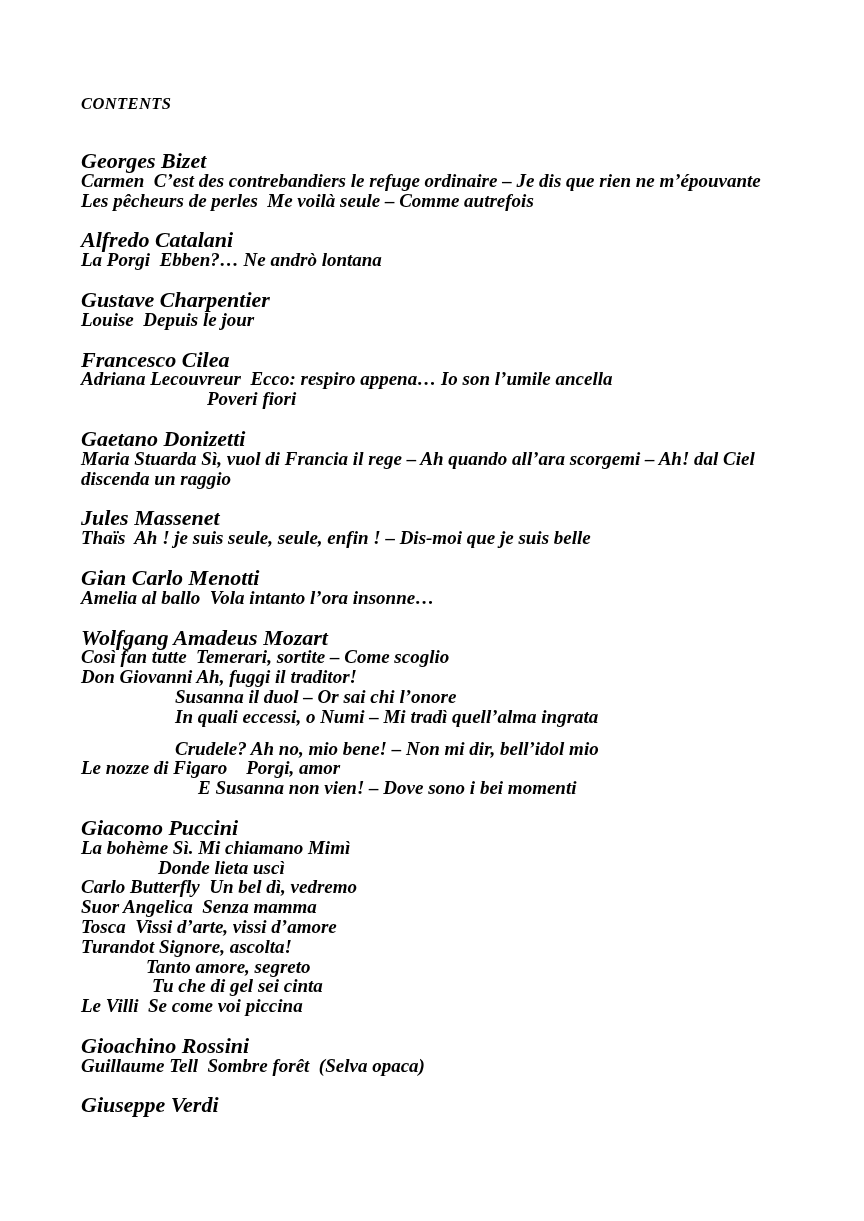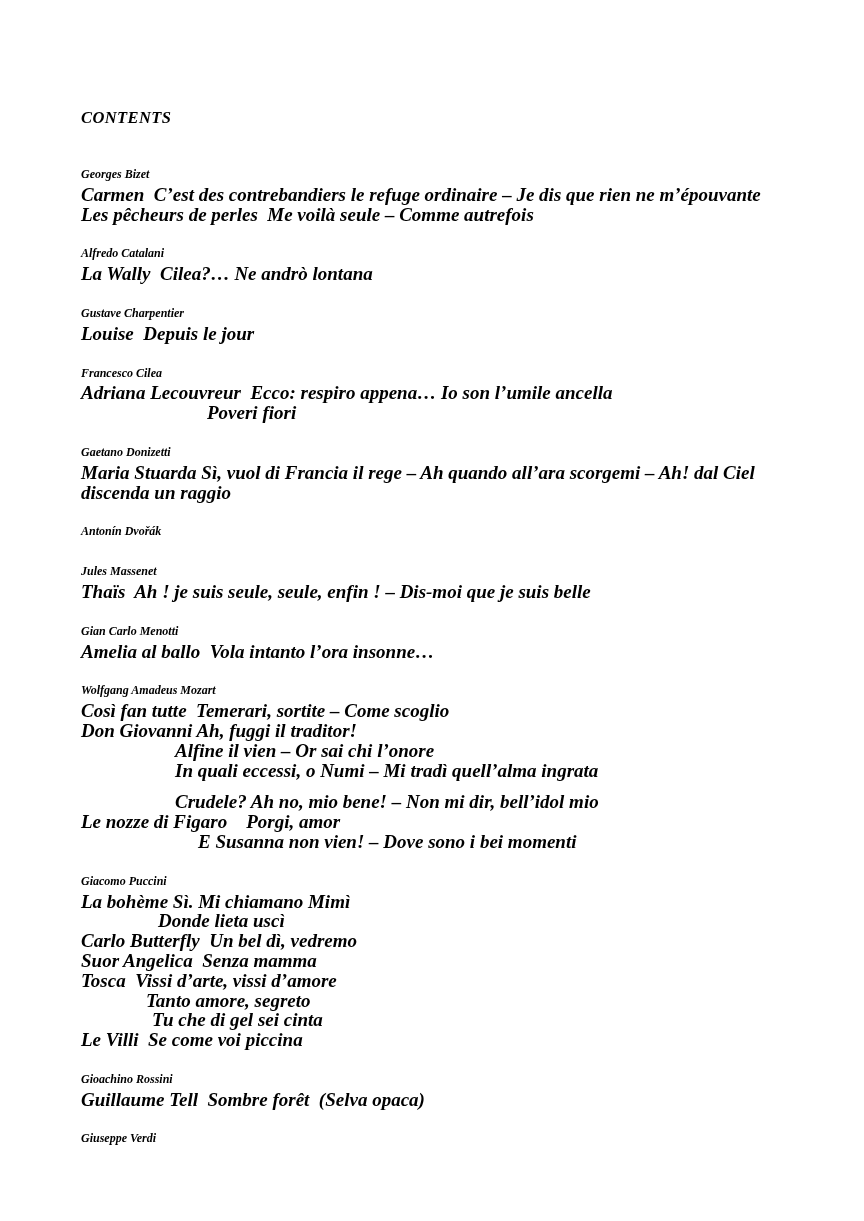--- a/index.html
+++ b/index.html
@@ -16,21 +16,21 @@
     position: relative;
     width: 864px;
     height: 1221px;
     margin: 0 auto;
     background: #ffffff;
     overflow: hidden;
   }
   .content {
     position: absolute;
     left: 81px;
-    top: 108px;
+    top: 94px;
     width: 700px;
   }
   .doc-title {
     font-weight: bold;
     font-style: italic;
     font-size: 16.5px;
     letter-spacing: 0.4px;
     line-height: 20px;
     margin: 0 0 0 0;
   }
@@ -39,21 +39,21 @@
   }
   .composer-block {
     margin: 0 0 0 0;
   }
   .composer-block + .composer-block {
     margin-top: 20px;
   }
   .composer-name {
     font-weight: bold;
     font-style: italic;
-    font-size: 12px;
+    font-size: 22px;
     line-height: 19.8px;
     white-space: pre-wrap;
   }
   .work-line {
     font-weight: bold;
     font-style: italic;
     font-size: 19px;
     line-height: 19.8px;
     white-space: pre-wrap;
   }
@@ -69,63 +69,63 @@
     <div class="doc-title">CONTENTS</div>
     <div class="title-gap"></div>
     <div id="sections-root">
         <div class="composer-block">
           <div class="composer-name">Georges Bizet</div>
           <div class="work-line">Carmen  C’est des contrebandiers le refuge ordinaire – Je dis que rien ne m’épouvante</div>
           <div class="work-line">Les pêcheurs de perles  Me voilà seule – Comme autrefois</div>
         </div>
         <div class="composer-block">
           <div class="composer-name">Alfredo Catalani</div>
-          <div class="work-line">La Wally  Cilea?… Ne andrò lontana</div>
+          <div class="work-line">La Porgi  Ebben?… Ne andrò lontana</div>
         </div>
         <div class="composer-block">
           <div class="composer-name">Gustave Charpentier</div>
           <div class="work-line">Louise  Depuis le jour</div>
         </div>
         <div class="composer-block">
           <div class="composer-name">Francesco Cilea</div>
           <div class="work-line">Adriana Lecouvreur  Ecco: respiro appena… Io son l’umile ancella</div>
           <div class="work-line" style="padding-left: 126px;">Poveri fiori</div>
         </div>
         <div class="composer-block">
           <div class="composer-name">Gaetano Donizetti</div>
           <div class="work-line wrap">Maria Stuarda  Sì, vuol di Francia il rege – Ah quando all’ara scorgemi –  Ah! dal Ciel discenda un raggio</div>
         </div>
         <div class="composer-block">
-          <div class="composer-name">Antonín Dvořák</div>
         </div>
         <div class="composer-block">
           <div class="composer-name">Jules Massenet</div>
           <div class="work-line">Thaïs  Ah ! je suis seule, seule, enfin ! – Dis-moi que je suis belle</div>
         </div>
         <div class="composer-block">
           <div class="composer-name">Gian Carlo Menotti</div>
           <div class="work-line">Amelia al ballo  Vola intanto l’ora insonne…</div>
         </div>
         <div class="composer-block">
           <div class="composer-name">Wolfgang Amadeus Mozart</div>
           <div class="work-line">Così fan tutte  Temerari, sortite – Come scoglio</div>
           <div class="work-line">Don Giovanni Ah, fuggi il traditor!</div>
-          <div class="work-line" style="padding-left: 94px;">Alfine il vien – Or sai chi l’onore</div>
+          <div class="work-line" style="padding-left: 94px;">Susanna il duol – Or sai chi l’onore</div>
           <div class="work-line" style="padding-left: 94px;">In quali eccessi, o Numi – Mi tradì quell’alma ingrata</div>
           <div class="work-line" style="padding-left: 94px; margin-top: 12px;">Crudele? Ah no, mio bene! – Non mi dir, bell’idol mio</div>
           <div class="work-line">Le nozze di Figaro    Porgi, amor</div>
           <div class="work-line" style="padding-left: 117px;">E Susanna non vien! – Dove sono i bei momenti</div>
         </div>
         <div class="composer-block">
           <div class="composer-name">Giacomo Puccini</div>
           <div class="work-line">La bohème Sì. Mi chiamano Mimì</div>
           <div class="work-line" style="padding-left: 77px;">Donde lieta uscì</div>
           <div class="work-line">Carlo Butterfly  Un bel dì, vedremo</div>
           <div class="work-line">Suor Angelica  Senza mamma</div>
           <div class="work-line">Tosca  Vissi d’arte, vissi d’amore</div>
+          <div class="work-line">Turandot Signore, ascolta!</div>
           <div class="work-line" style="padding-left: 65px;">Tanto amore, segreto</div>
           <div class="work-line" style="padding-left: 71px;">Tu che di gel sei cinta</div>
           <div class="work-line">Le Villi  Se come voi piccina</div>
         </div>
         <div class="composer-block">
           <div class="composer-name">Gioachino Rossini</div>
           <div class="work-line">Guillaume Tell  Sombre forêt  (Selva opaca)</div>
         </div>
         <div class="composer-block">
           <div class="composer-name">Giuseppe Verdi</div>

